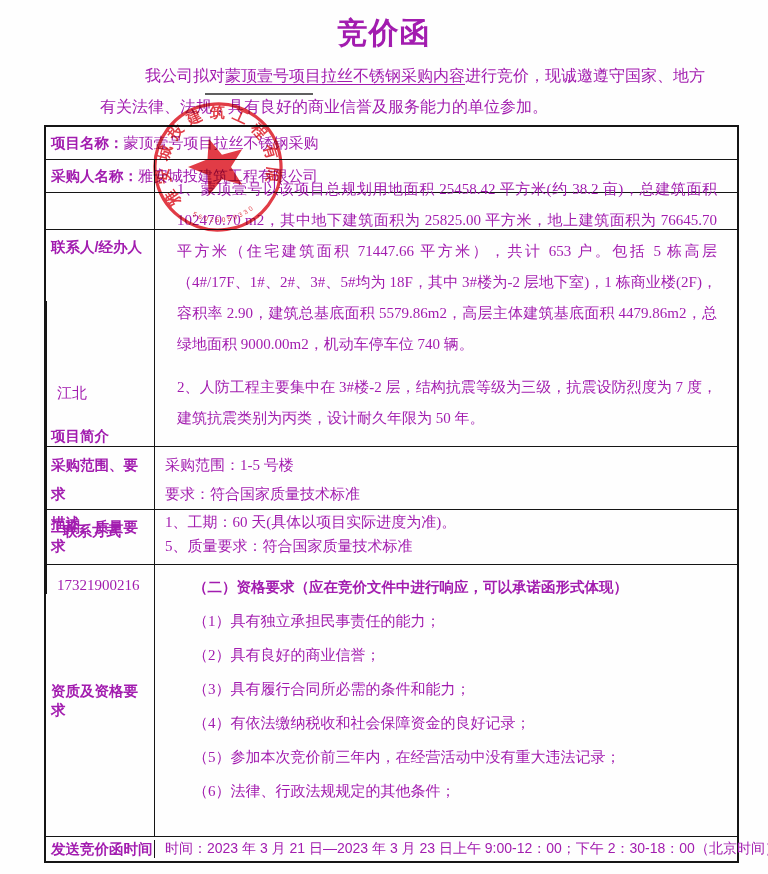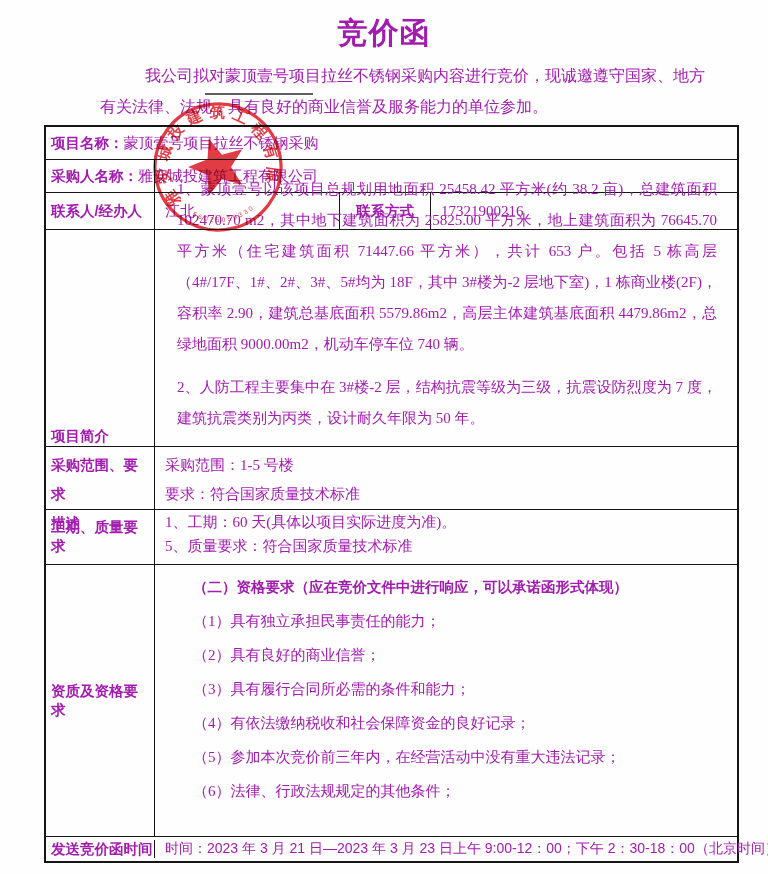--- a/index.html
+++ b/index.html
@@ -8,40 +8,40 @@
     font-family:"Liberation Serif",serif;color:#a21caf;overflow:hidden;
     margin:0 auto;
   }
   .doc-title{
     position:absolute;top:13px;left:0;right:0;text-align:center;
     font-size:30px;font-weight:bold;letter-spacing:1px;
   }
   .intro{position:absolute;top:60px;left:100px;width:592px;font-size:16px;line-height:31px;}
   .intro p{margin:0;}
   .intro .l1{padding-left:45px;white-space:nowrap;}
-  .u{text-underline-offset:3px;}
+  .u{text-decoration:underline;text-underline-offset:3px;}
   .artifact-line{position:absolute;left:205px;top:93px;width:108px;height:2px;background:#2a2a2a;opacity:.75;}
 
   .doc-table{
     position:absolute;left:44px;top:125px;width:695px;box-sizing:border-box;
     border:2px solid #151515;font-size:15px;background:transparent;
   }
   .row{display:flex;border-top:1px solid #151515;box-sizing:border-box;align-items:stretch;}
   .row.first{border-top:none;}
   .cell{box-sizing:border-box;min-width:0;}
   .label-cell{
     flex:0 0 108px;width:108px;padding:0 3px 0 5px;
     font-family:"Liberation Sans",sans-serif;font-weight:bold;font-size:14.5px;
   }
   .content-cell{flex:1 1 auto;border-left:1px solid #151515;padding:0 8px 0 10px;}
   .inl-label{font-family:Liberation Serif, serif;font-weight:bold;font-size:14.5px;}
   .v-center{display:flex;align-items:center;}
   .v-col-center{display:flex;flex-direction:column;}
 
-  .r-h32{height:32px;} .r-h33{height:33px;} .r-h37{height:37px;}
+  .r-h32{height:32px;} .r-h33{height:33px;} .r-h37{height:37px;flex-direction:column;}
   .r-h217{height:217px;align-items:flex-end;} .r-h63{height:63px;} .r-h55{height:55px;}
   .r-h272{height:272px;} .r-h25{height:25px;}
 
   .row3-small{flex:0 0 91px;width:91px;border-left:1px solid #151515;
     font-family:"Liberation Sans",sans-serif;font-weight:bold;font-size:14.5px;
     display:flex;align-items:center;padding-left:16px;box-sizing:border-box;}
   .row3-val{display:flex;align-items:center;}
 
   .proj-intro p{margin:12px;line-height:31px;text-align:justify;}
   .proj-intro{padding-top:3px;}

